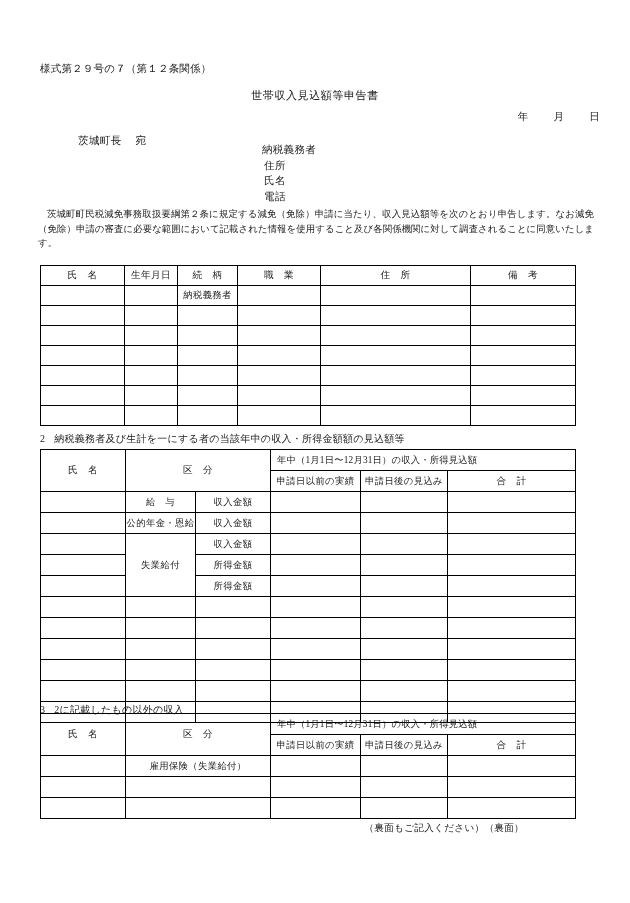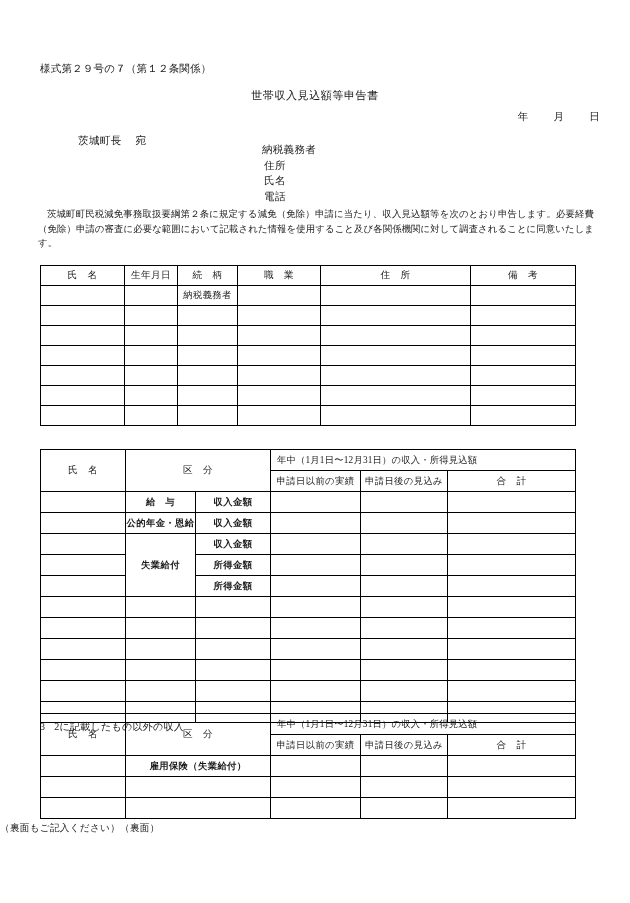--- a/index.html
+++ b/index.html
@@ -103,42 +103,42 @@
   table.grid td {
     border: 1px solid #000000;
     padding: 0;
     text-align: center;
     vertical-align: middle;
     letter-spacing: 0.4px;
     line-height: 1.1;
   }
   td.head { font-size: 9.6px; letter-spacing: 1.6px; }
   td.head-plain { font-size: 9.3px; letter-spacing: 0.3px; margin-left: 47px; }
-  td.label-l { font-size: 9.3px; letter-spacing: 0.4px; font-weight: bold; }
+  td.label-l { font-size: 9.3px; letter-spacing: 0.4px; }
   td.nospace { letter-spacing: 0.3px; }
 
   
   #table-household { left: 40px; top: 265px; width: 535px; }
   #table-household td { height: 19px; }
   #table-household tr.hdr td { height: 19px; }
 
   
   #table-income { left: 40px; top: 449px; width: 535px; }
   #table-income td { height: 20px; }
 
   
   #table-other-income { left: 40px; top: 713px; width: 535px; }
   #table-other-income td { height: 20px; }
 
   .footer-note {
     position: absolute;
     left: 0;
     top: 822px;
     width: 524px;
-    text-align: left;
+    text-align: right;
     font-size: 9.6px;
     letter-spacing: 0.3px;
   }
 </style>
 </head>
 <body>
 
 <div class="page">
 
   <div class="form-no">様式第２９号の７（第１２条関係）</div>
@@ -155,21 +155,21 @@
     <span>茨城町長</span><span class="suffix">宛</span>
   </div>
 
   <div class="declarant">
     <div class="d-row"><span class="d-head">納税義務者</span></div>
     <div class="d-row"><span class="d-item">住所</span></div>
     <div class="d-row"><span class="d-item">氏名</span></div>
     <div class="d-row"><span class="d-item">電話</span></div>
   </div>
 
-  <div class="statement">茨城町町民税減免事務取扱要綱第２条に規定する減免（免除）申請に当たり、収入見込額等を次のとおり申告します。必要経費（免除）申請の審査に必要な範囲において記載された情報を使用すること及び各関係機関に対して調査されることに同意いたします。</div>
+  <div class="statement">茨城町町民税減免事務取扱要綱第２条に規定する減免（免除）申請に当たり、収入見込額等を次のとおり申告します。なお減免（免除）申請の審査に必要な範囲において記載された情報を使用すること及び各関係機関に対して調査されることに同意いたします。</div>
 
 
   <table class="grid" id="table-household">
     <colgroup>
       <col style="width:84px">
         <col style="width:53px">
         <col style="width:60px">
       <col style="width:83px">
         <col style="width:150px">
         <col style="width:105px">
@@ -235,20 +235,23 @@
           <td class="nospace"></td>
           <td class="nospace"></td>
           <td class="nospace"></td>
           <td class="nospace"></td>
           <td class="nospace"></td>
           <td class="nospace"></td>
         </tr>
       </tbody>
   </table>
 
+  <div class="sec-title" style="left:40px; top:432px;">
+    <span class="num">2</span><span>納税義務者及び生計を一にする者の当該年中の収入・所得金額額の見込額等</span>
+  </div>
 
   <table class="grid" id="table-income">
     <colgroup>
       <col style="width:85px">
         <col style="width:70px">
         <col style="width:75px">
       <col style="width:90px">
         <col style="width:87px">
         <col style="width:128px">
     </colgroup>
@@ -345,21 +348,21 @@
           <td class="nospace"></td>
           <td class="label-l" rowspan="1"></td>
           <td class="label-l"></td>
           <td class="nospace"></td>
           <td class="nospace"></td>
           <td class="nospace"></td>
         </tr>
       </tbody>
   </table>
 
-  <div class="sec-title" style="left:40px; top:720px;text-align:center;">
+  <div class="sec-title" style="left:40px; top:703px;text-align:center;">
     <span class="num">3</span><span>2に記載したもの以外の収入</span>
   </div>
 
   <table class="grid" id="table-other-income">
     <colgroup>
       <col style="width:85px">
         <col style="width:145px">
       <col style="width:90px">
         <col style="width:87px">
         <col style="width:128px">

